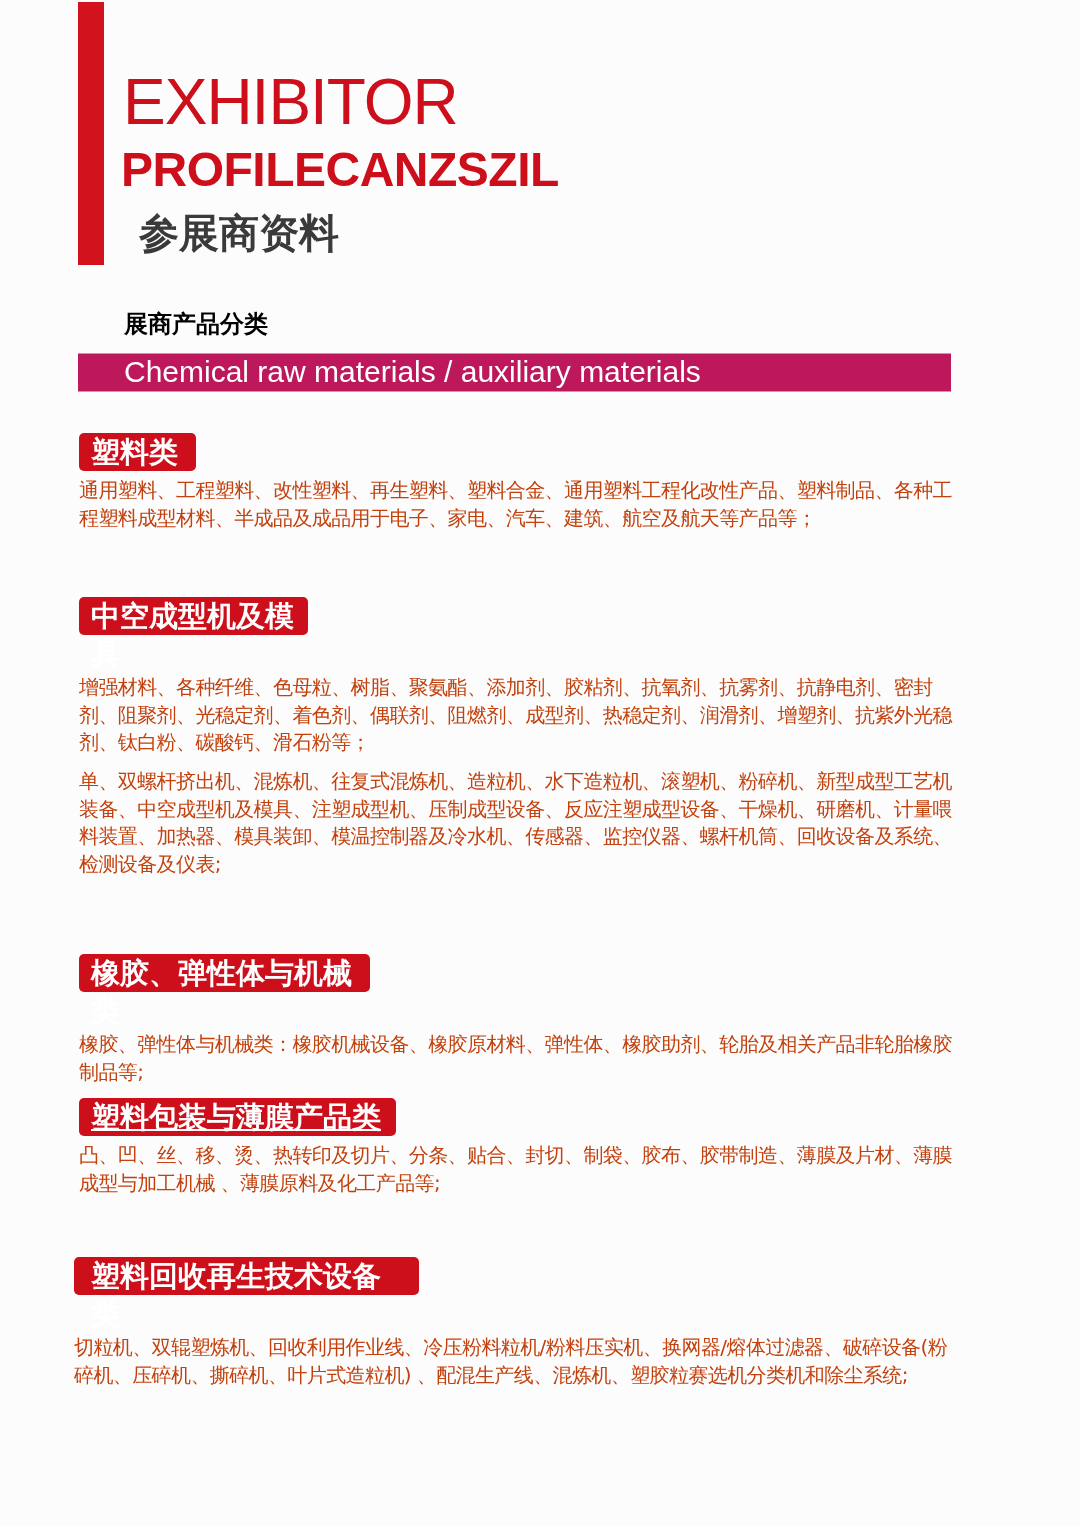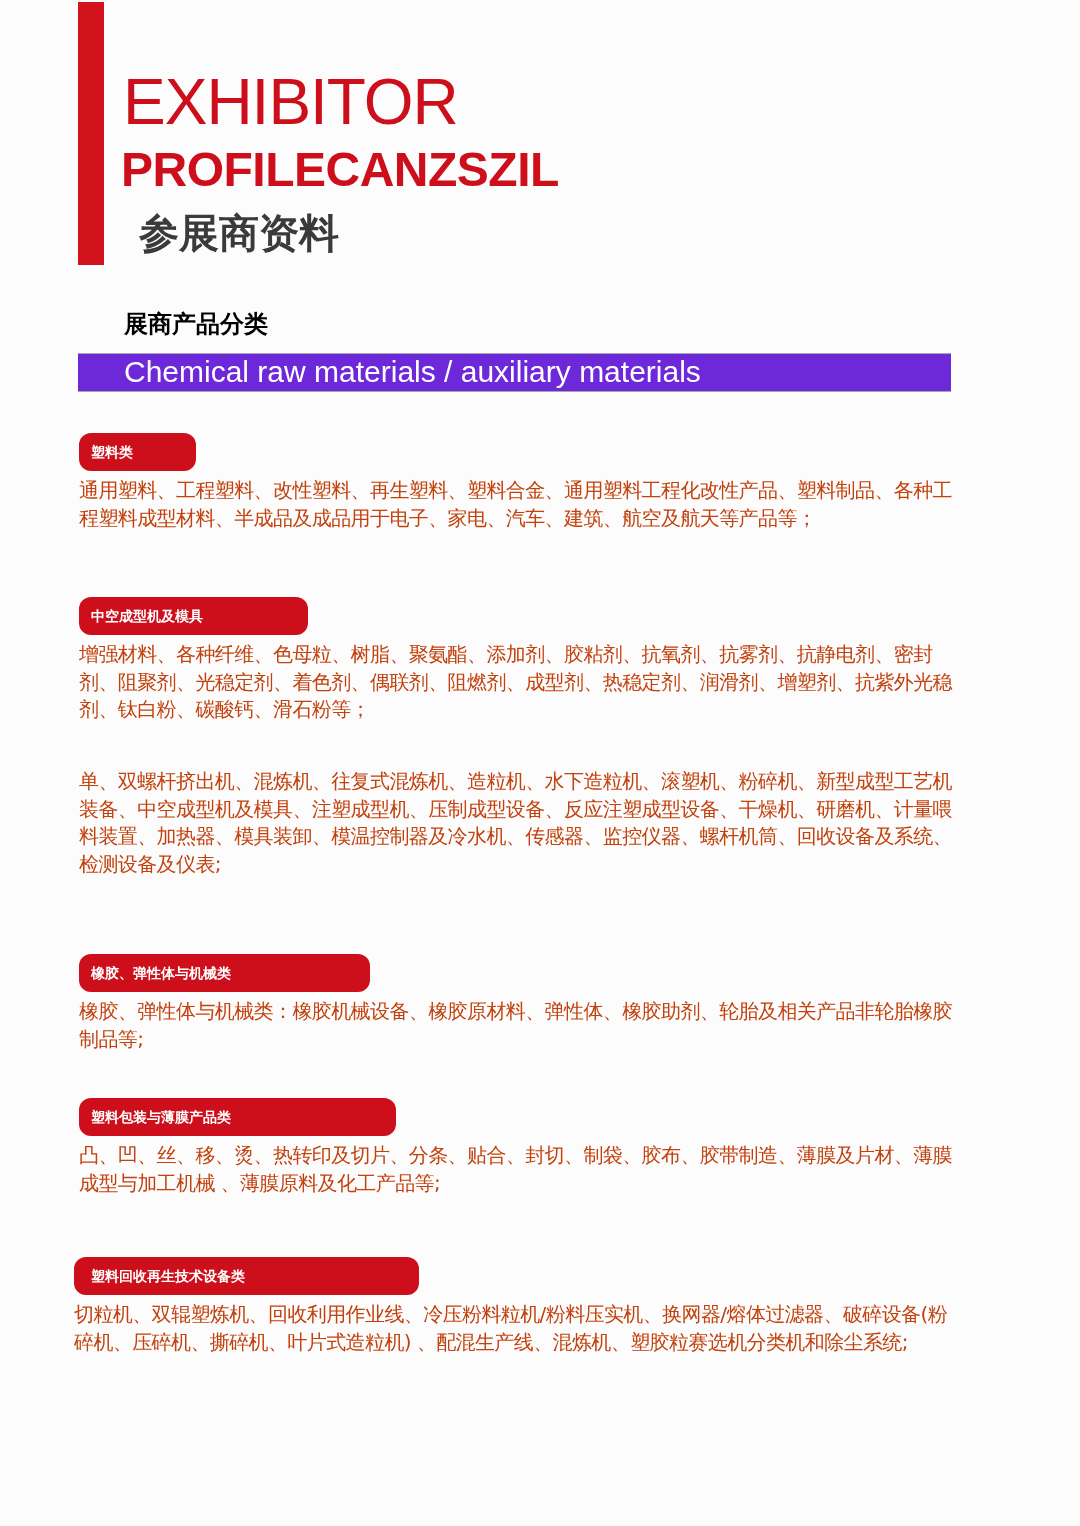--- a/index.html
+++ b/index.html
@@ -63,21 +63,21 @@
       font-size: 24px;
       line-height: 36px;
       color: #000000;
     }
     .banner {
       position: absolute;
       left: 78px;
       top: 353px;
       width: 873px;
       height: 39px;
-      background: #6d28d9;
+      background: #be185d;
       border-top: 1px solid #a8a6a9;
       border-bottom: 1px solid #a8a6a9;
       box-sizing: border-box;
     }
     .banner-text {
       position: absolute;
       left: 46px;
       top: 0;
       font-family: "Liberation Sans", sans-serif;
       font-size: 30px;
@@ -87,24 +87,24 @@
     }
     .cat {
       position: absolute;
       left: 79px;
       width: 890px;
     }
     .cat-tag {
       display: inline-block;
       height: 38px;
       background: #cc0f1b;
-      border-radius: 12px;
+      border-radius: 5px;
       color: #ffffff;
       font-weight: bold;
-      font-size: 14px;
+      font-size: 29px;
       line-height: 38px;
       padding: 0 14px 0 12px;
       box-sizing: border-box;
     }
     .cat-text {
       margin-top: 6px;
       font-size: 20px;
       line-height: 27.5px;
       color: #c2410c;
       letter-spacing: -0.6px;
@@ -139,20 +139,20 @@
 <div class="cat" style="top:762px;">
   <div class="cat-text">单、双螺杆挤出机、混炼机、往复式混炼机、造粒机、水下造粒机、滚塑机、粉碎机、新型成型工艺机装备、中空成型机及模具、注塑成型机、压制成型设备、反应注塑成型设备、干燥机、研磨机、计量喂料装置、加热器、模具装卸、模温控制器及冷水机、传感器、监控仪器、螺杆机筒、回收设备及系统、检测设备及仪表;</div>
 </div>
 
 <div class="cat" style="top:954px;">
   <div class="cat-tag" style="width:291px;">橡胶、弹性体与机械类</div>
   <div class="cat-text">橡胶、弹性体与机械类：橡胶机械设备、橡胶原材料、弹性体、橡胶助剂、轮胎及相关产品非轮胎橡胶制品等;</div>
 </div>
 
 <div class="cat" style="top:1098px;">
-  <div class="cat-tag" style="width:317px;">塑料包装与薄膜产品类</div>
+  <div class="cat-tag" style="width:317px;text-decoration:underline;">塑料包装与薄膜产品类</div>
   <div class="cat-text">凸、凹、丝、移、烫、热转印及切片、分条、贴合、封切、制袋、胶布、胶带制造、薄膜及片材、薄膜成型与加工机械 、薄膜原料及化工产品等;</div>
 </div>
 
 <div class="cat" style="top:1251px; left:74px;">
   <div class="cat-tag" style="width:345px; padding-left:17px;margin-top:6px;">塑料回收再生技术设备类</div>
   <div class="cat-text">切粒机、双辊塑炼机、回收利用作业线、冷压粉料粒机/粉料压实机、换网器/熔体过滤器、破碎设备(粉碎机、压碎机、撕碎机、叶片式造粒机) 、配混生产线、混炼机、塑胶粒赛选机分类机和除尘系统;</div>
 </div>
 
 </body></html>

